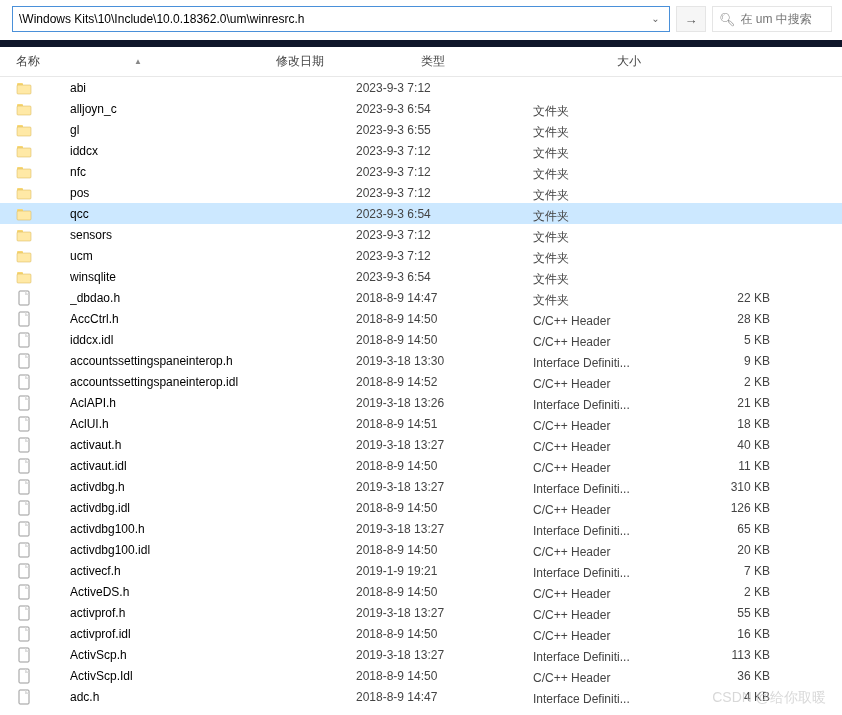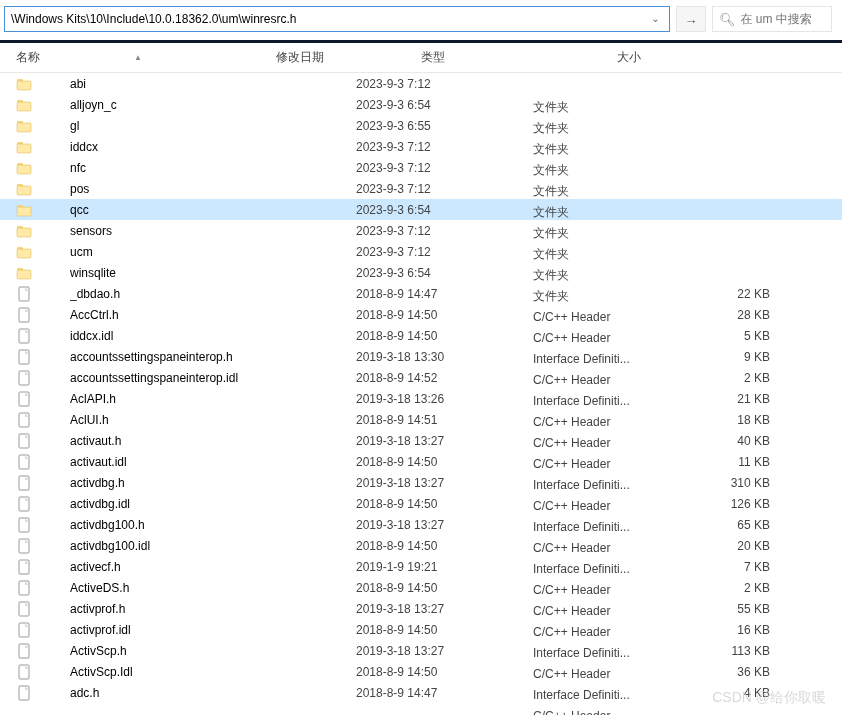--- a/index.html
+++ b/index.html
@@ -1,17 +1,17 @@
 <!DOCTYPE html>
 <html><head>
 <meta charset="utf-8">
 <style>
 * { box-sizing: border-box; margin: 0; padding: 0; }
 body { font-family: "Microsoft YaHei", "Segoe UI", sans-serif; font-size: 12px; color: #000; background: #fff; width: 842px; height: 715px; overflow: hidden; position: relative; }
-.toolbar { display: flex; align-items: center; padding: 6px 10px 8px 4px; border-bottom: 3px solid #0f172a; gap: 6px; }
+.toolbar { display: flex; align-items: center; padding: 6px 10px 8px 12px; border-bottom: 7px solid #0f172a; gap: 6px; }
 .address-bar { flex: 1; border: 1px solid #4a90d9; background: #fff; display: flex; align-items: center; height: 26px; padding: 0 6px; }
 .address-bar input { border: none; outline: none; width: 100%; font-size: 12px; font-family: inherit; background: transparent; }
 .addr-dropdown { width: 12px; height: 12px; color: #666; font-size: 10px; cursor: pointer; margin-left: 4px; }
 .go-btn { width: 30px; height: 26px; border: 1px solid #e5e5e5; background: #f6f6f6; display: flex; align-items: center; justify-content: center; color: #555; font-size: 13px; cursor: pointer; }
 .search-box { width: 120px; height: 26px; border: 1px solid #e5e5e5; background: #fff; display: flex; align-items: center; padding: 0 6px; color: #888; gap: 5px; }
 .search-box input { border: none; outline: none; width: 100%; font-size: 12px; font-family: inherit; }
 .search-icon { color: #888; font-size: 13px; }
 .columns { display: flex; border-bottom: 1px solid #e8e8e8; padding: 6px 0 6px 16px; color: #444; }
 .col-name { width: 260px; display: flex; align-items: center; gap: 4px; }
 .sort-arrow { font-size: 8px; margin-left: 90px; color: #888; }

